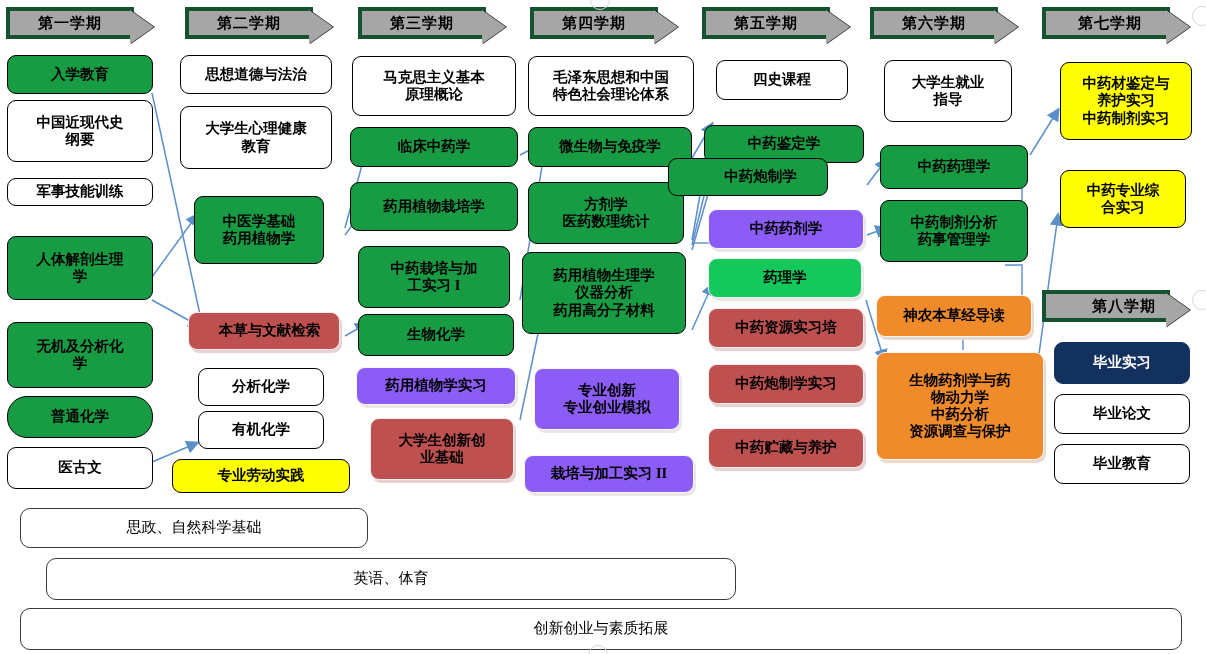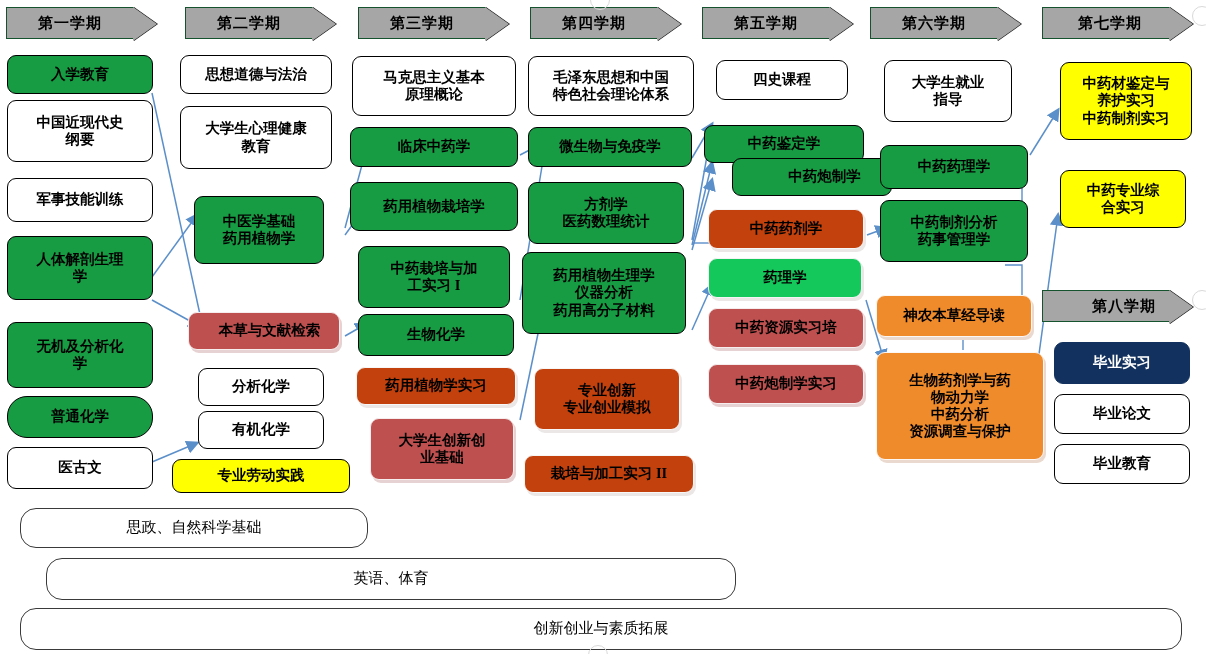--- a/index.html
+++ b/index.html
@@ -12,21 +12,21 @@
     width:1206px;
     height:654px;
     overflow:hidden;
     background:#ffffff;
   }
   
   .sem-head{
     position:absolute;
     height:32px;
     background:#a6a6a6;
-    border:1px solid #14532d;
+    border:4px solid #14532d;
     color:#000;
     font-weight:bold;
     font-size:15px;
     display:flex;
     align-items:center;
     justify-content:center;
     letter-spacing:1px;
     box-sizing:border-box;
   }
   .sem-head::after{
@@ -54,30 +54,30 @@
     font-weight:bold;
     color:#000;
     padding:1px 3px;
     white-space:pre-line;
     overflow:hidden;
   }
   .b-white{background:#ffffff;border:1.6px solid #000;}
   .b-green{background:#179c44;border:1.6px solid #000;}
   .b-green2{background:#14c85c;border:1.6px solid #f4f4f4;
             box-shadow:2px 3px 0 0 #ece7e7;}
-  .b-greensh{background:#c2410c;border:1.6px solid #f7f7f7;
+  .b-greensh{background:#8b5cf6;border:1.6px solid #f7f7f7;
              box-shadow:2px 3px 0 0 #ece7e7;}
   .b-red{background:#be5050;border:1.6px solid #f6eeee;
          box-shadow:2px 3px 0 0 #e6d2d2;}
   .b-yellow{background:#ffff00;border:1.6px solid #000;}
   .b-orange{background:#f08b2b;border:1.6px solid #fdf7f3;
             box-shadow:2px 3px 0 0 #ead9cf;}
   .b-navy{background:#12315e;border:1.6px solid #12315e;color:#ffffff;}
   .b-band{
-    background:#ffffff;border:1.6px solid #3a3a3a;border-radius:16px;
+    background:#ffffff;border:1.6px solid #3a3a3a;border-radius:10px;
     font-weight:normal;font-size:15px;
   }
   svg#links{position:absolute;left:0;top:0;width:1206px;height:654px;
             pointer-events:none;}
   .ghost-circle{position:absolute;border:1px solid #d9d9d9;border-radius:50%;
                 width:18px;height:18px;}
 </style>
 </head>
 <body>
 
@@ -147,21 +147,21 @@
   <div class="sem-head" style="left:1042px;top:7px;width:128px;padding-left:8px;">
     <span>第七学期</span>
   </div>
   <div class="sem-head" style="left:1042px;top:290px;width:128px;padding-left:36px;">
     <span>第八学期</span>
   </div>
 
   <div class="box b-green" style="left:7px;top:55px;width:146px;height:39px;">入学教育</div>
   <div class="box b-white" style="left:7px;top:100px;width:146px;height:62px;">中国近现代史
 纲要</div>
-  <div class="box b-white" style="left:7px;top:178px;width:146px;height:44px;">军事技能训练</div>
+  <div class="box b-white" style="left:7px;top:178px;width:146px;height:28px;">军事技能训练</div>
   <div class="box b-green" style="left:7px;top:236px;width:146px;height:64px;">人体解剖生理
 学</div>
   <div class="box b-green" style="left:7px;top:322px;width:146px;height:66px;">无机及分析化
 学</div>
   <div class="box b-green" style="left:7px;top:396px;width:146px;height:42px;border-radius:20px;">普通化学</div>
   <div class="box b-white" style="left:7px;top:447px;width:146px;height:42px;">医古文</div>
 
   <div class="box b-white" style="left:180px;top:55px;width:152px;height:39px;">思想道德与法治</div>
   <div class="box b-white" style="left:180px;top:106px;width:152px;height:63px;">大学生心理健康
 教育</div>
@@ -190,25 +190,26 @@
 医药数理统计</div>
   <div class="box b-green" style="left:522px;top:252px;width:164px;height:82px;">药用植物生理学
 仪器分析
 药用高分子材料</div>
   <div class="box b-greensh" style="left:534px;top:368px;width:146px;height:62px;">专业创新
 专业创业模拟</div>
   <div class="box b-greensh" style="left:524px;top:455px;width:170px;height:38px;">栽培与加工实习 II</div>
 
   <div class="box b-white" style="left:716px;top:60px;width:132px;height:40px;">四史课程</div>
   <div class="box b-green" style="left:704px;top:125px;width:160px;height:38px;">中药鉴定学</div>
-  <div class="box b-green" style="left:732px;top:158px;width:160px;height:38px;padding-left:28px;">中药炮制学</div>
+  <div class="box b-green" style="left:668px;top:158px;width:160px;height:38px;padding-left:28px;">中药炮制学</div>
   <div class="box b-greensh" style="left:708px;top:209px;width:156px;height:40px;">中药药剂学</div>
   <div class="box b-green2" style="left:708px;top:258px;width:154px;height:40px;">药理学</div>
   <div class="box b-red" style="left:708px;top:308px;width:156px;height:40px;">中药资源实习培</div>
   <div class="box b-red" style="left:708px;top:364px;width:156px;height:40px;">中药炮制学实习</div>
+  <div class="box b-red" style="left:708px;top:428px;width:156px;height:40px;">中药贮藏与养护</div>
 
   <div class="box b-white" style="left:884px;top:60px;width:128px;height:62px;">大学生就业
 指导</div>
   <div class="box b-green" style="left:880px;top:145px;width:148px;height:44px;">中药药理学</div>
   <div class="box b-green" style="left:880px;top:200px;width:148px;height:62px;">中药制剂分析
 药事管理学</div>
   <div class="box b-orange" style="left:876px;top:295px;width:156px;height:42px;">神农本草经导读</div>
   <div class="box b-orange" style="left:876px;top:352px;width:168px;height:108px;">生物药剂学与药
 物动力学
 中药分析

